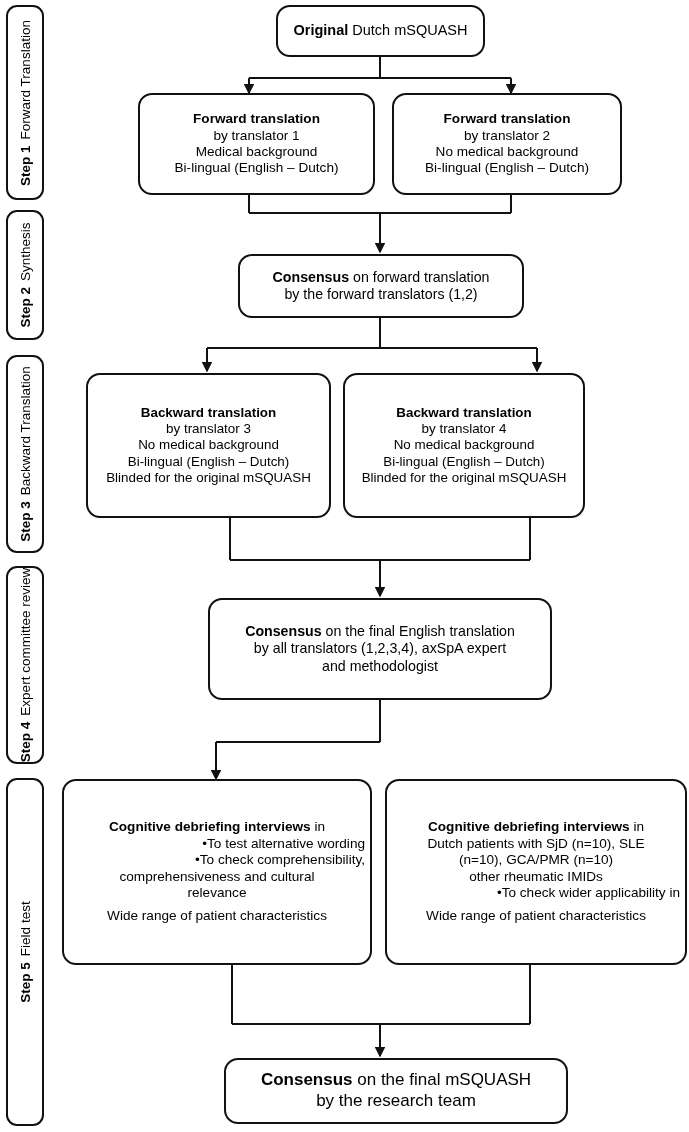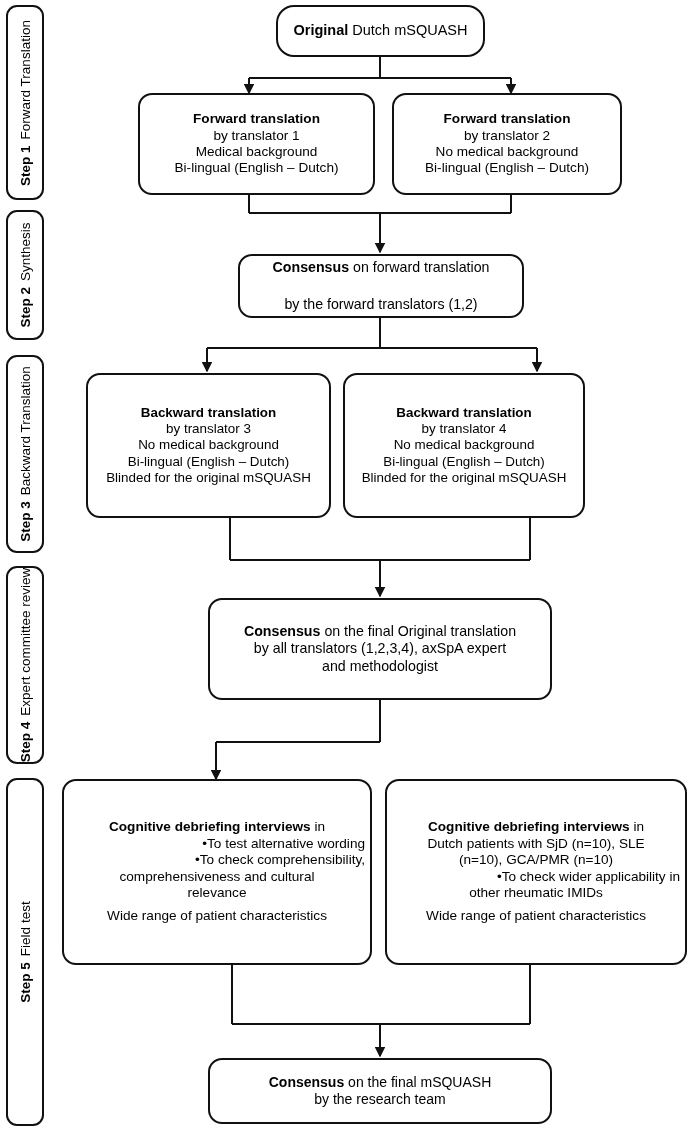--- a/index.html
+++ b/index.html
@@ -80,27 +80,27 @@
   .step-rail .num {
     font-weight: bold;
     font-size: 13.5px;
   }
   .step-rail .nm {
     font-weight: normal;
     font-size: 13.5px;
   }
 
   
-  .n-top      { font-size: 14.5px; border-radius: 18px; }
+  .n-top      { font-size: 14.5px; }
   .n-fwd      { font-size: 13.6px; }
-  .n-cons2    { font-size: 14.2px; justify-content: space-between; }
+  .n-cons2    { font-size: 14.2px; }
   .n-bwd      { font-size: 13.4px; }
   .n-cons4    { font-size: 14.2px; }
   .n-field    { font-size: 13.6px; }
-  .n-final    { font-size: 14px; }
+  .n-final    { font-size: 17px; margin-left: 16px; }
 
   .gap-sm { height: 7px; }
 </style>
 </head>
 <body>
 
 <div id="chart-root">
 
   <svg id="connectors" viewBox="0 0 689 1132" width="689" height="1132">
     <defs>
@@ -209,41 +209,41 @@
 
   <div class="node n-bwd" style="left:343px; top:373px; width:242px; height:145px;">
     <span class="ln b">Backward translation</span>
     <span class="ln">by translator 4</span>
     <span class="ln i">No medical background</span>
     <span class="ln i">Bi-lingual (English – Dutch)</span>
     <span class="ln i">Blinded for the original mSQUASH</span>
   </div>
 
   <div class="node n-cons4" style="left:208px; top:598px; width:344px; height:102px;">
-    <span class="ln"><span class="b">Consensus</span><span> on the final Original translation</span></span>
+    <span class="ln"><span class="b">Consensus</span><span> on the final English translation</span></span>
     <span class="ln">by all translators (1,2,3,4), axSpA expert</span>
     <span class="ln">and methodologist</span>
   </div>
 
   <div class="node n-field" style="left:62px; top:779px; width:310px; height:186px;">
     <span class="ln"><span class="b">Cognitive debriefing interviews</span><span> in</span></span>
     <span class="ln bullet-line">•<span>To test alternative wording</span></span>
     <span class="ln bullet-line">•<span>To check comprehensibility,</span></span>
     <span class="ln">comprehensiveness and cultural</span>
     <span class="ln">relevance</span>
     <span class="gap-sm"></span>
     <span class="ln i">Wide range of patient characteristics</span>
   </div>
 
   <div class="node n-field" style="left:385px; top:779px; width:302px; height:186px;">
     <span class="ln"><span class="b">Cognitive debriefing interviews</span><span> in</span></span>
     <span class="ln">Dutch patients with SjD (n=10), SLE</span>
     <span class="ln">(n=10), GCA/PMR (n=10)</span>
+    <span class="ln">other rheumatic IMIDs</span>
     <span class="ln bullet-line">•<span>To check wider applicability in</span></span>
-    <span class="ln">other rheumatic IMIDs</span>
     <span class="gap-sm"></span>
     <span class="ln i">Wide range of patient characteristics</span>
   </div>
 
   <div class="node n-final" style="left:208px; top:1058px; width:344px; height:66px;">
     <span class="ln"><span class="b">Consensus</span><span> on the final mSQUASH</span></span>
     <span class="ln">by the research team</span>
   </div>
 
 </div>

